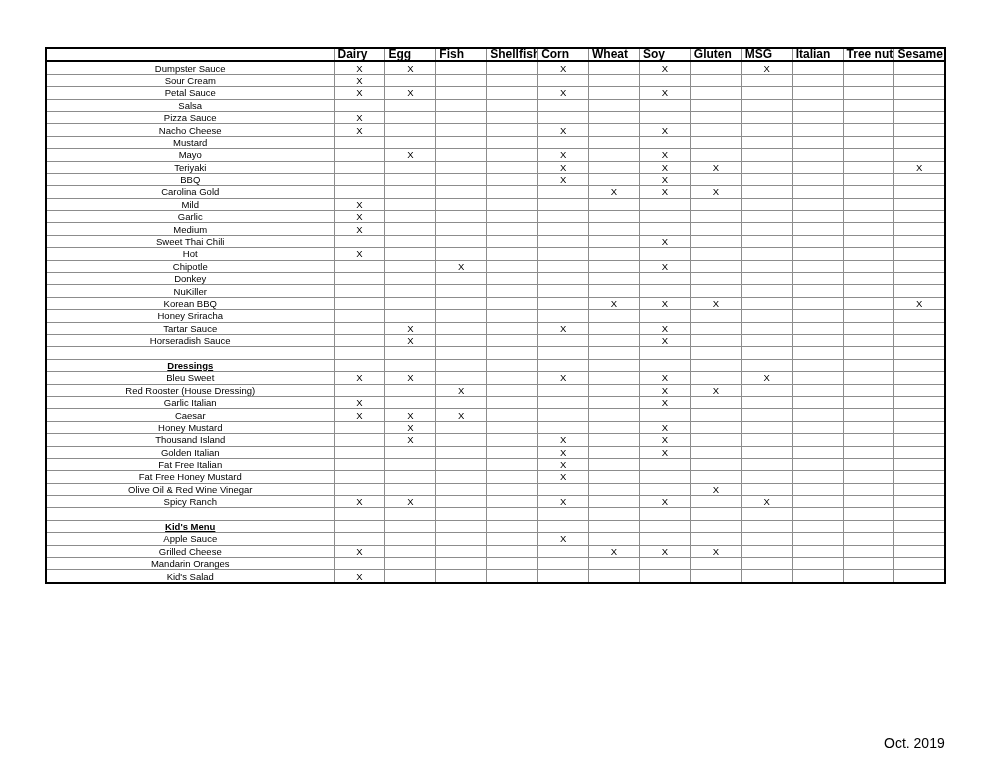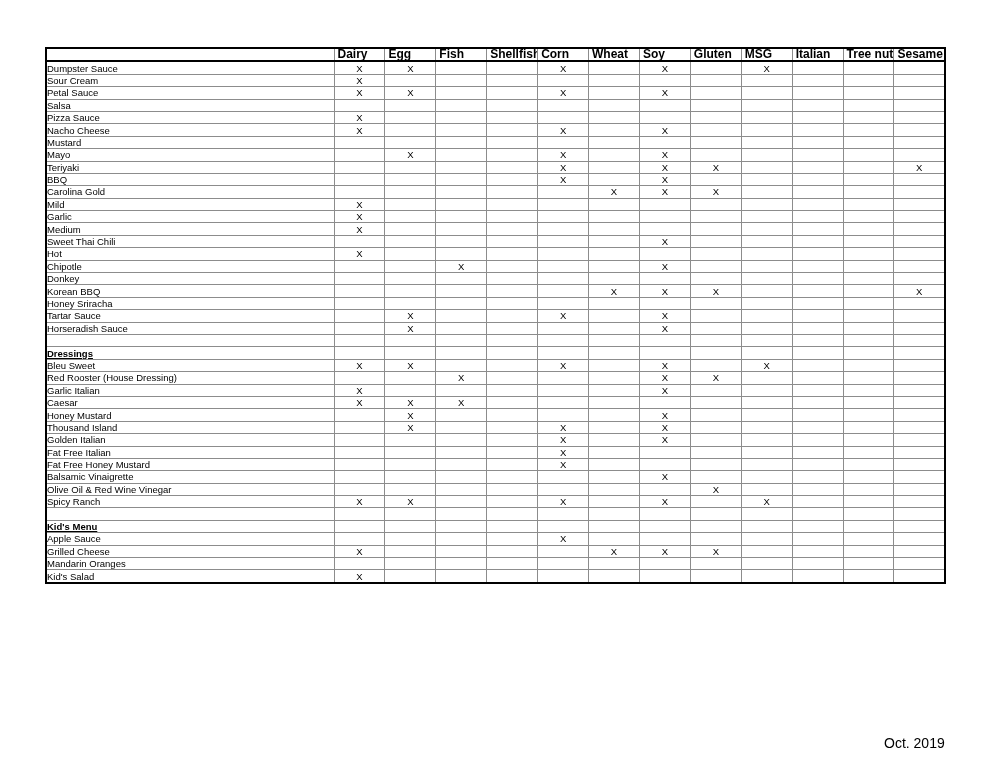--- a/index.html
+++ b/index.html
@@ -38,21 +38,21 @@
     background: #ffffff;
   }
   table.allergen-table thead th {
     border-bottom: 2px solid #000000;
     font-weight: bold;
     text-align: left;
     padding-left: 3px;
     font-size: 12px;
   }
   td.label-cell {
-    text-align: left;
+    text-align: center;
     padding-left: 3px;
   }
   tr.section-row td.label-cell {
     font-weight: bold;
     text-decoration: underline;
   }
   td.mark-cell {
     text-align: center;
   }
   .footer-date {
@@ -366,20 +366,35 @@
           <td class="mark-cell"></td>
           <td class="mark-cell"></td>
           <td class="mark-cell"></td>
           <td class="mark-cell"></td>
           <td class="mark-cell"></td>
           <td class="mark-cell"></td>
           <td class="mark-cell"></td>
           <td class="mark-cell"></td>
         </tr>
         <tr class="item-row">
+          <td class="label-cell">NuKiller</td>
+          <td class="mark-cell"></td>
+          <td class="mark-cell"></td>
+          <td class="mark-cell"></td>
+          <td class="mark-cell"></td>
+          <td class="mark-cell"></td>
+          <td class="mark-cell"></td>
+          <td class="mark-cell"></td>
+          <td class="mark-cell"></td>
+          <td class="mark-cell"></td>
+          <td class="mark-cell"></td>
+          <td class="mark-cell"></td>
+          <td class="mark-cell"></td>
+        </tr>
+        <tr class="item-row">
           <td class="label-cell">Korean BBQ</td>
           <td class="mark-cell"></td>
           <td class="mark-cell"></td>
           <td class="mark-cell"></td>
           <td class="mark-cell"></td>
           <td class="mark-cell"></td>
           <td class="mark-cell">X</td>
           <td class="mark-cell">X</td>
           <td class="mark-cell">X</td>
           <td class="mark-cell"></td>
@@ -584,35 +599,20 @@
         </tr>
         <tr class="item-row">
           <td class="label-cell">Fat Free Honey Mustard</td>
           <td class="mark-cell"></td>
           <td class="mark-cell"></td>
           <td class="mark-cell"></td>
           <td class="mark-cell"></td>
           <td class="mark-cell">X</td>
           <td class="mark-cell"></td>
           <td class="mark-cell"></td>
-          <td class="mark-cell"></td>
-          <td class="mark-cell"></td>
-          <td class="mark-cell"></td>
-          <td class="mark-cell"></td>
-          <td class="mark-cell"></td>
-        </tr>
-        <tr class="item-row">
-          <td class="label-cell">Balsamic Vinaigrette</td>
-          <td class="mark-cell"></td>
-          <td class="mark-cell"></td>
-          <td class="mark-cell"></td>
-          <td class="mark-cell"></td>
-          <td class="mark-cell"></td>
-          <td class="mark-cell"></td>
-          <td class="mark-cell">X</td>
           <td class="mark-cell"></td>
           <td class="mark-cell"></td>
           <td class="mark-cell"></td>
           <td class="mark-cell"></td>
           <td class="mark-cell"></td>
         </tr>
         <tr class="item-row">
           <td class="label-cell">Olive Oil &amp; Red Wine Vinegar</td>
           <td class="mark-cell"></td>
           <td class="mark-cell"></td>

